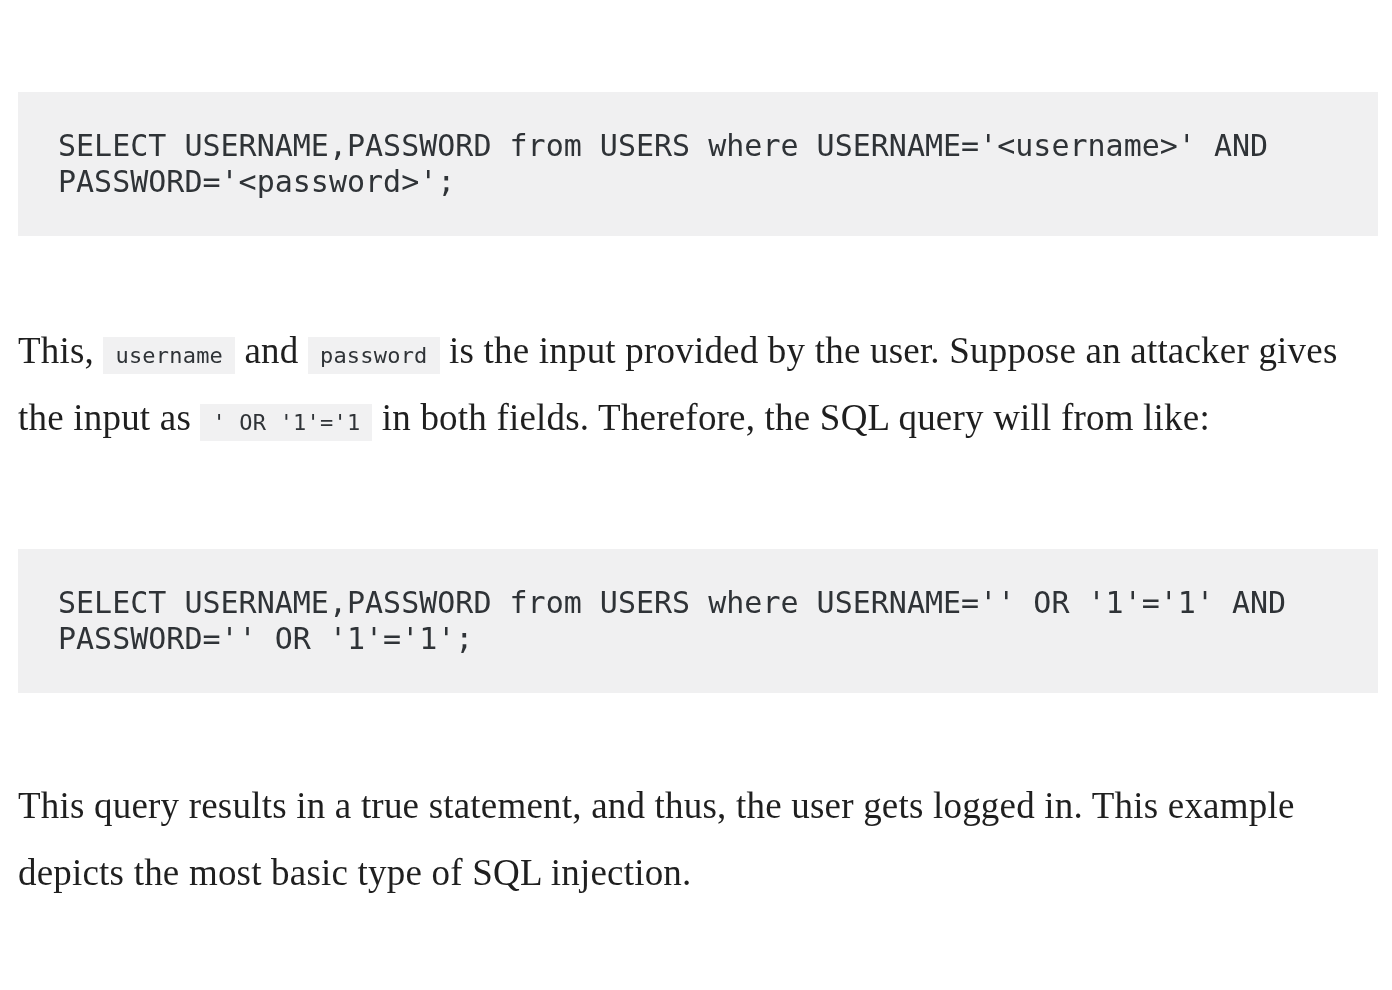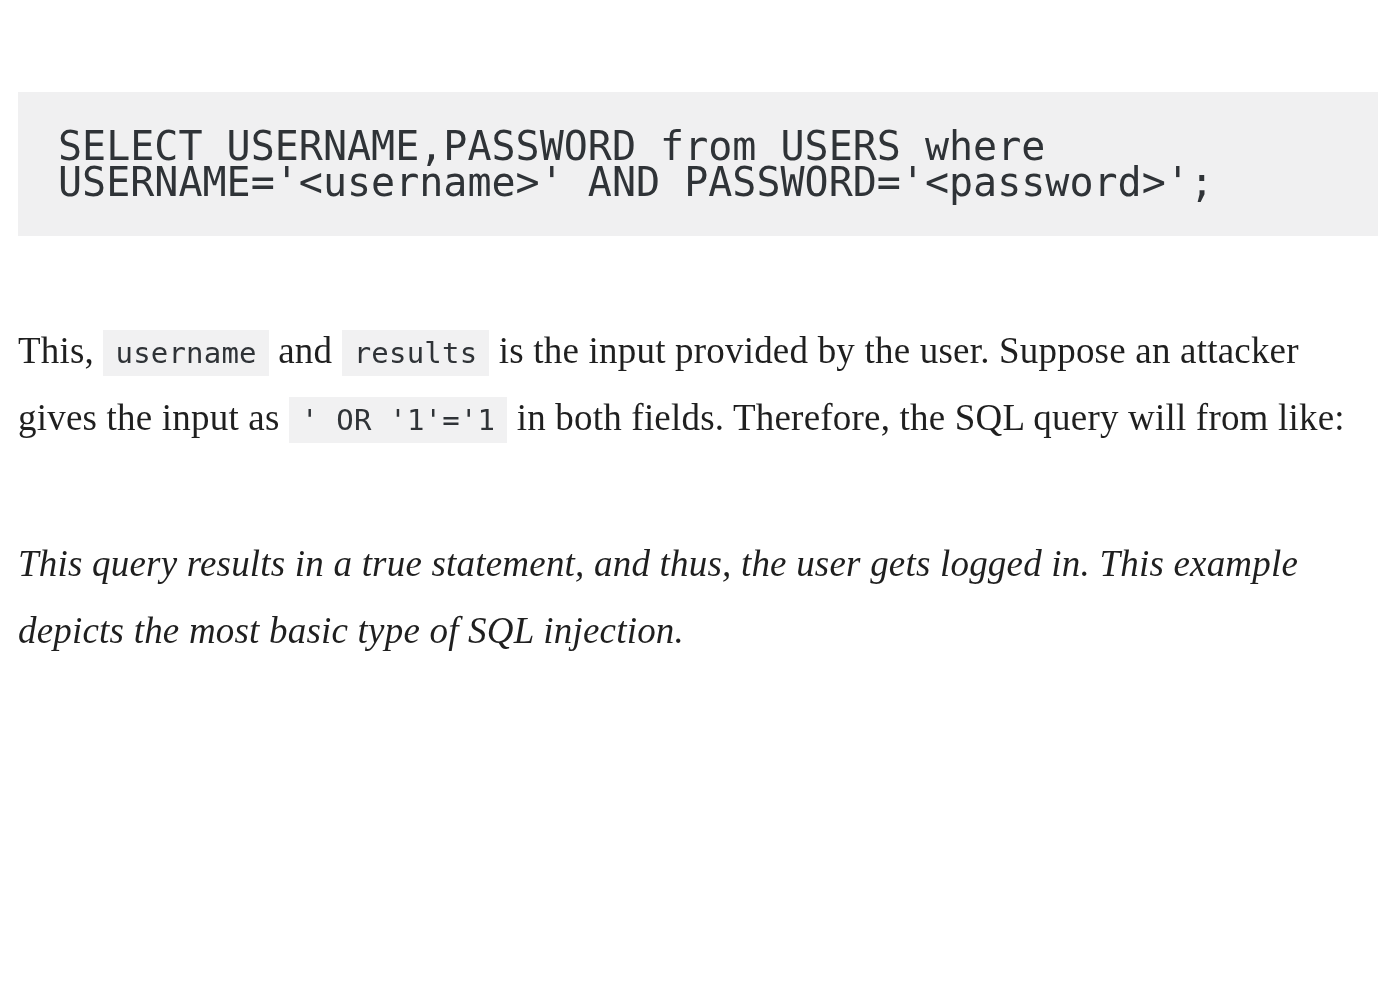--- a/index.html
+++ b/index.html
@@ -20,52 +20,53 @@
   .code-block {
     margin: 0;
     background: #f0f0f1;
     padding: 36px 40px;
     box-sizing: border-box;
     width: 1360px;
   }
   .code-block code {
     display: block;
     font-family: "DejaVu Sans Mono", monospace;
-    font-size: 40px;
+    font-size: 30px;
     line-height: 36px;
     color: #2f3337;
     white-space: pre-wrap;
     word-wrap: break-word;
   }
   .body-paragraph {
     margin: 0;
     max-width: 1360px;
     font-size: 37px;
     line-height: 67px;
     color: #1f1f1f;
     letter-spacing: 0.2px;
   }
   #paragraph-explanation { margin-top: 81px; }
   #code-block-injected   { margin-top: 98px; }
-  #paragraph-conclusion  { margin-top: 79px; font-style: italic; }
+  #paragraph-conclusion  { margin-top: 79px; }
   .inline-code {
     font-family: "DejaVu Sans Mono", monospace;
-    font-size: 29px;
+    font-size: 22px;
     line-height: 29px;
     color: #2f3337;
     background: #f1f1f2;
     padding: 6px 12px;
     white-space: pre;
   }
 </style>
 </head>
 <body>
 
 <main class="article">
 
   <pre class="code-block" id="code-block-original"><code>SELECT USERNAME,PASSWORD from USERS where USERNAME='&lt;username&gt;' AND PASSWORD='&lt;password&gt;';</code></pre>
 
-  <p class="body-paragraph" id="paragraph-explanation"><span>This, </span><span class="inline-code">username</span><span> and </span><span class="inline-code">results</span><span> is the input provided by the user. Suppose an attacker gives the input as </span><span class="inline-code">' OR '1'='1</span><span> in both fields. Therefore, the SQL query will from like:</span></p>
+  <p class="body-paragraph" id="paragraph-explanation"><span>This, </span><span class="inline-code">username</span><span> and </span><span class="inline-code">password</span><span> is the input provided by the user. Suppose an attacker gives the input as </span><span class="inline-code">' OR '1'='1</span><span> in both fields. Therefore, the SQL query will from like:</span></p>
 
+  <pre class="code-block" id="code-block-injected"><code>SELECT USERNAME,PASSWORD from USERS where USERNAME='' OR '1'='1' AND PASSWORD='' OR '1'='1';</code></pre>
 
   <p class="body-paragraph" id="paragraph-conclusion"><span>This query results in a true statement, and thus, the user gets logged in. This example depicts the most basic type of SQL injection.</span></p>
 
 </main>
 
 </body></html>

